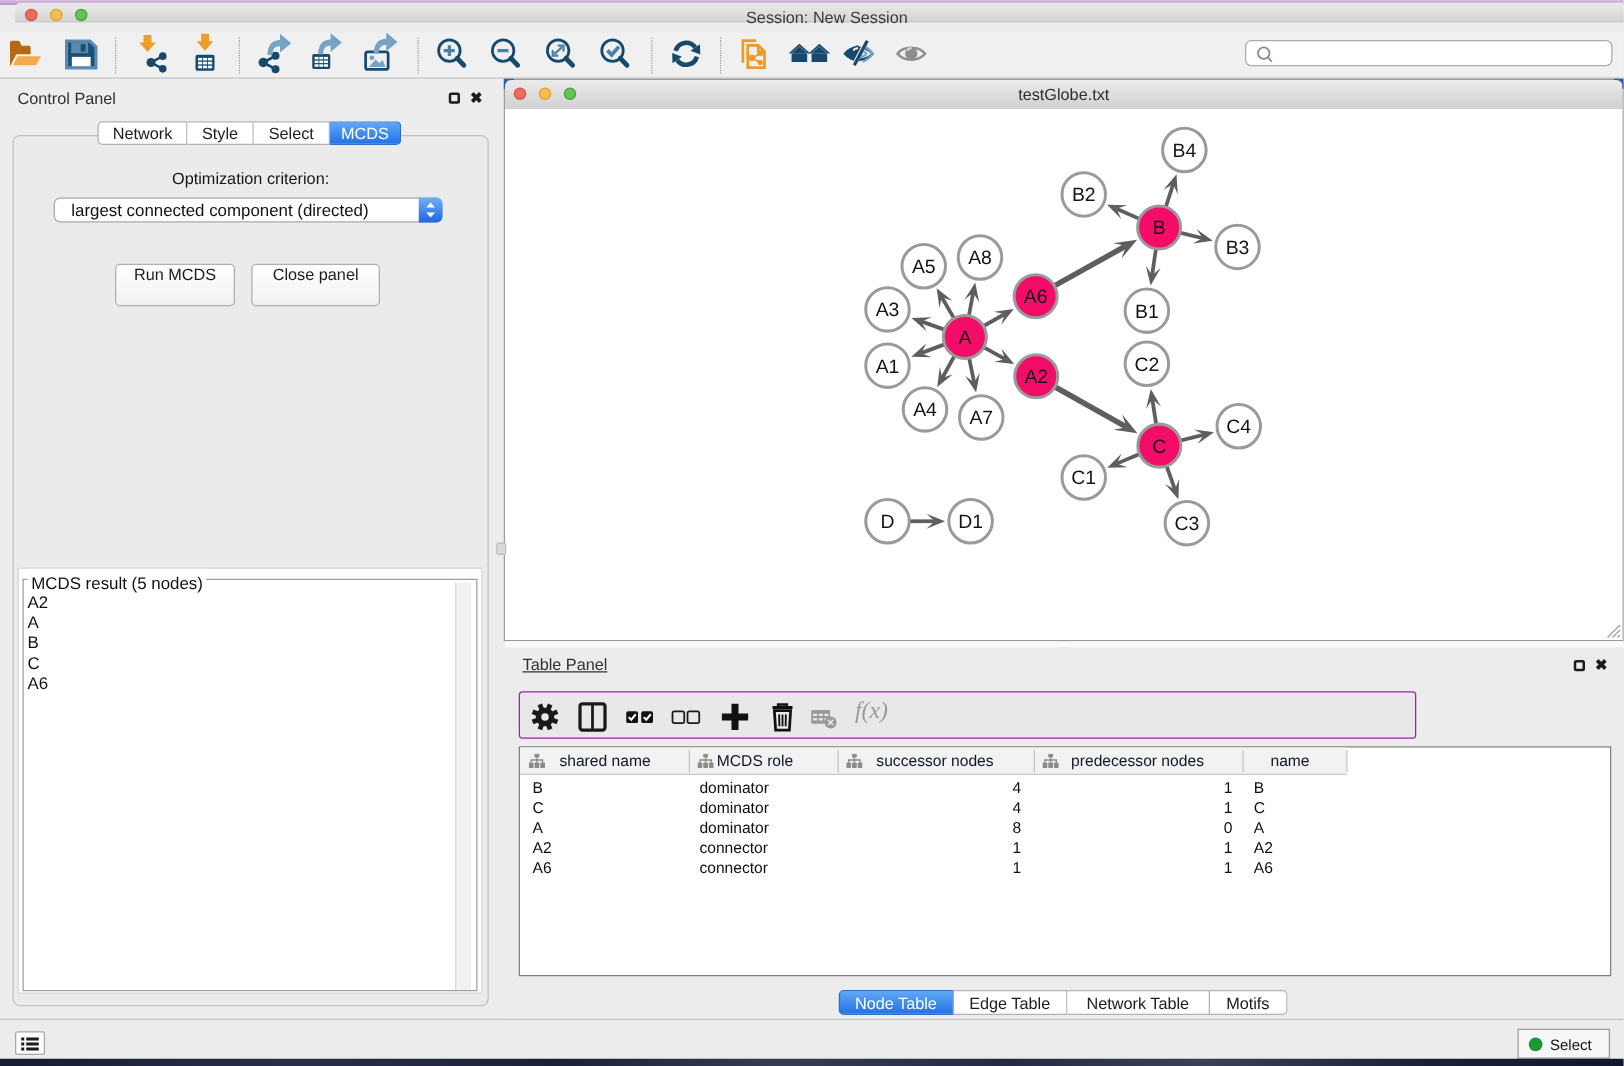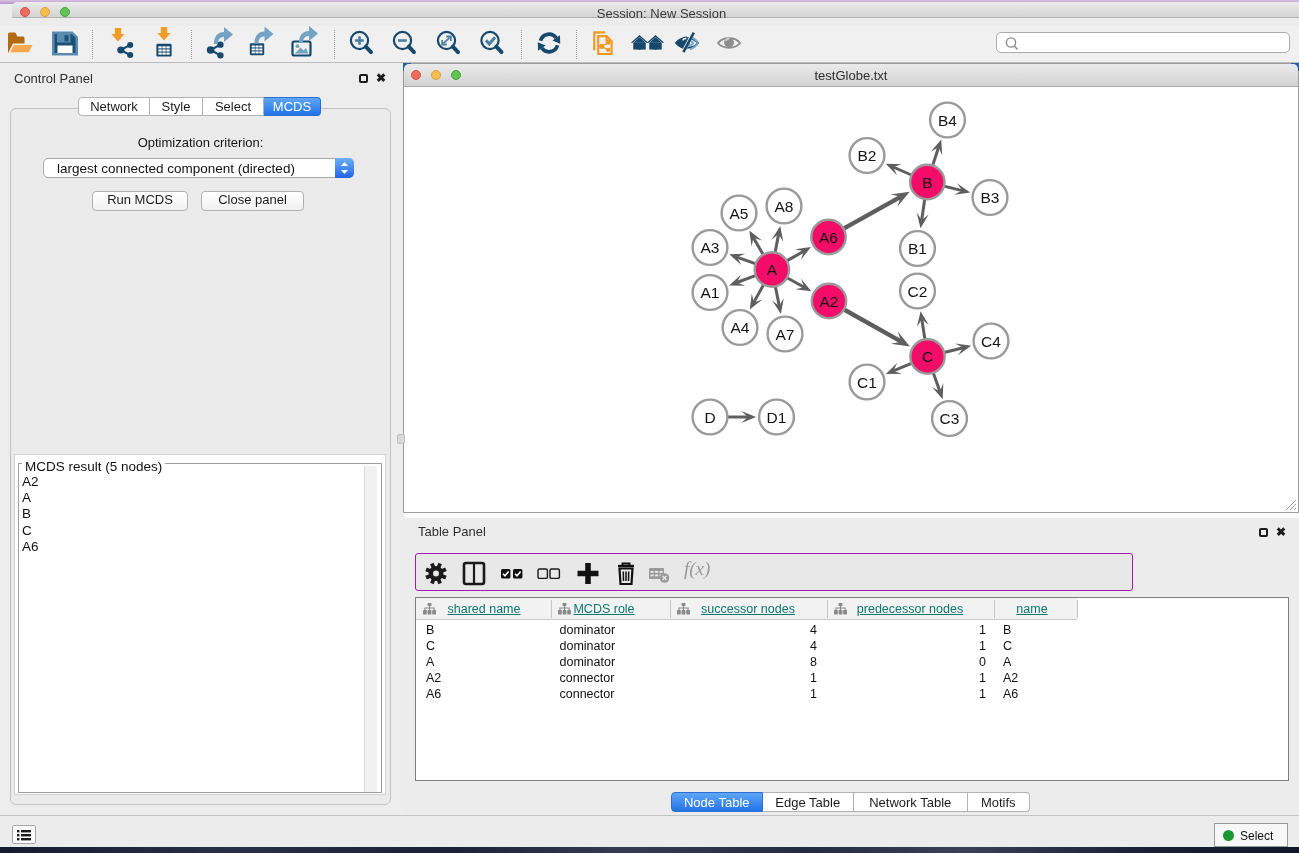--- a/index.html
+++ b/index.html
@@ -25,44 +25,44 @@
 .winbtn-sq { position:absolute; width:9px; height:9px; border:2px solid #1c1c1c; border-radius:2px; }
 .winbtn-x { position:absolute; font-size:12px; font-weight:bold; color:#1c1c1c; }
 #cpBody { position:absolute; left:10px; top:45px; width:381px; height:697px; background:#ebebeb; border:1px solid #c2c2c2; border-radius:6px; }
 #cpTabs { position:absolute; left:78px; top:34px; height:19px; }
 .tab { position:absolute; top:0; height:19px; border:1px solid #b2b2b2; background:#fff; font-size:13px; color:#1c1c1c; text-align:center; line-height:18px; }
 .tab.sel { background:linear-gradient(#5fa7f7,#2273e6); color:#fff; border-color:#2b6fd4; }
 #optLabel { position:absolute; left:0; width:381px; top:72px; text-align:center; font-size:13px; color:#161616; }
 #dropdown { position:absolute; left:43px; top:95px; width:311px; height:20px; background:#fff; border:1px solid #a9a9a9; border-radius:5px; }
 #dropdown .txt { position:absolute; left:13px; top:2px; font-size:13.5px; color:#111; }
 #dropdown .step { position:absolute; right:-1px; top:-1px; width:19px; height:20px; background:linear-gradient(#6db1f9,#2065e6); border-radius:0 5px 5px 0; }
-.btn { position:absolute; height:20px; background:linear-gradient(#ffffff,#f1f1f1); border:1px solid #b0b0b0; border-radius:4px; font-size:13px; color:#1c1c1c; text-align:center; line-height:16px; }
+.btn { position:absolute; height:34px; background:linear-gradient(#ffffff,#f1f1f1); border:1px solid #b0b0b0; border-radius:4px; font-size:13px; color:#1c1c1c; text-align:center; line-height:16px;margin-top:20px; }
 #resultBox { position:absolute; left:14px; top:391px; width:372px; height:341px; background:#fff; border:1px solid #d2d2d2; }
 #fieldset { position:absolute; left:3px; top:8px; width:364px; height:330px; border:1px solid #9e9e9e; }
 #legend { position:absolute; left:3px; top:-9px; background:#fff; padding:4px 3px; font-size:13.5px; color:#111; }
 #mcdsList { position:absolute; left:3px; top:10px; font-size:13.5px; color:#111; line-height:16.2px; }
 #listScroll { position:absolute; right:4px; top:2px; width:13px; height:326px; background:#f1f1f1; border-left:1px solid #dadada; }
 
 #netwin { left:403px; top:63px; width:896px; height:450px; background:#fff; border:1px solid #9b9b9b; border-radius:5px 5px 0 0; }
 #netTbar { position:absolute; left:0; top:0; width:100%; height:23px; background:linear-gradient(#ebebeb,#d2d2d2); border-bottom:1px solid #a9a9a9; border-radius:5px 5px 0 0; }
 #netTbar .t1 { left:7px; top:5.5px; background:#ed6b5f; border:1px solid #d55249; }
 #netTbar .t2 { left:27px; top:5.5px; background:#f5bf50; border:1px solid #dea03b; }
 #netTbar .t3 { left:47px; top:5.5px; background:#62c455; border:1px solid #46a33c; }
 #netTbar .ttl { position:absolute; left:0; right:0; top:4px; text-align:center; font-size:13px; color:#2e2e2e; }
 #lhandle { left:397px; top:434px; width:8px; height:10px; background:#d9d9d9; border:1px solid #bdbdbd; border-radius:2px; }
 #bhandle { left:847px; top:513px; width:9px; height:5px; background:#d9d9d9; border:1px solid #c2c2c2; border-radius:2px; }
 #btmstrip { left:404px; top:513px; width:895px; height:5px; background:#fafafa; }
 
 #tpanel { left:404px; top:518px; width:895px; height:297px; background:#ececec; }
-#tpTitle { position:absolute; left:14px; top:6px; font-size:13px; color:#303030; }
+#tpTitle { position:absolute; left:14px; top:6px; font-size:13px; color:#303030;text-decoration:underline; }
 #tpToolbar { position:absolute; left:11px; top:35px; width:718px; height:38px; background:#e8e8e8; border:1px solid #a21caf; border-radius:3px; }
 #tableBox { position:absolute; left:11px; top:79px; width:874px; height:184px; background:#fff; border:1px solid #7e7e7e; }
 #thead { position:absolute; left:0; top:0; width:661px; height:22px; background:#f2f2f2; border-bottom:1px solid #c8c8c8; }
 .hsep { position:absolute; top:2px; height:18px; width:0; border-left:1px solid #c4c4c4; }
-.hlabel { position:absolute; top:4px; font-size:12.5px; color:#0f766e; transform:translateX(-50%);text-decoration:underline; }
+.hlabel { position:absolute; top:4px; font-size:12.5px; color:#0f172a; transform:translateX(-50%); }
 .cell { position:absolute; font-size:12.5px; color:#111; }
 
 #btabs { position:absolute; left:267px; top:274px; height:20px; }
 
 #statusbar { left:0; top:815px; width:1299px; height:32px; background:#ececec; border-top:1px solid #c3c3c3; }
 #listbtn { position:absolute; left:12px; top:9px; width:24px; height:19px; background:#fdfdfd; border:1px solid #a8a8a8; border-radius:2px; }
 #membtn { position:absolute; left:1214px; top:7px; width:74px; height:24px; background:#f7f7f7; border:1px solid #9a9a9a; }
 #membtn .dot { position:absolute; left:8px; top:6px; width:11px; height:11px; border-radius:50%; background:#1d9734; }
 #membtn .lab { position:absolute; left:25px; top:5px; font-size:12px; color:#111; }
 #deskBot { left:0; top:847px; width:1299px; height:6px; background:linear-gradient(90deg,#151c30,#283049 18%,#1a2136 34%,#353c52 48%,#232b42 62%,#3a4156 74%,#1a2136 88%,#10172a); }

